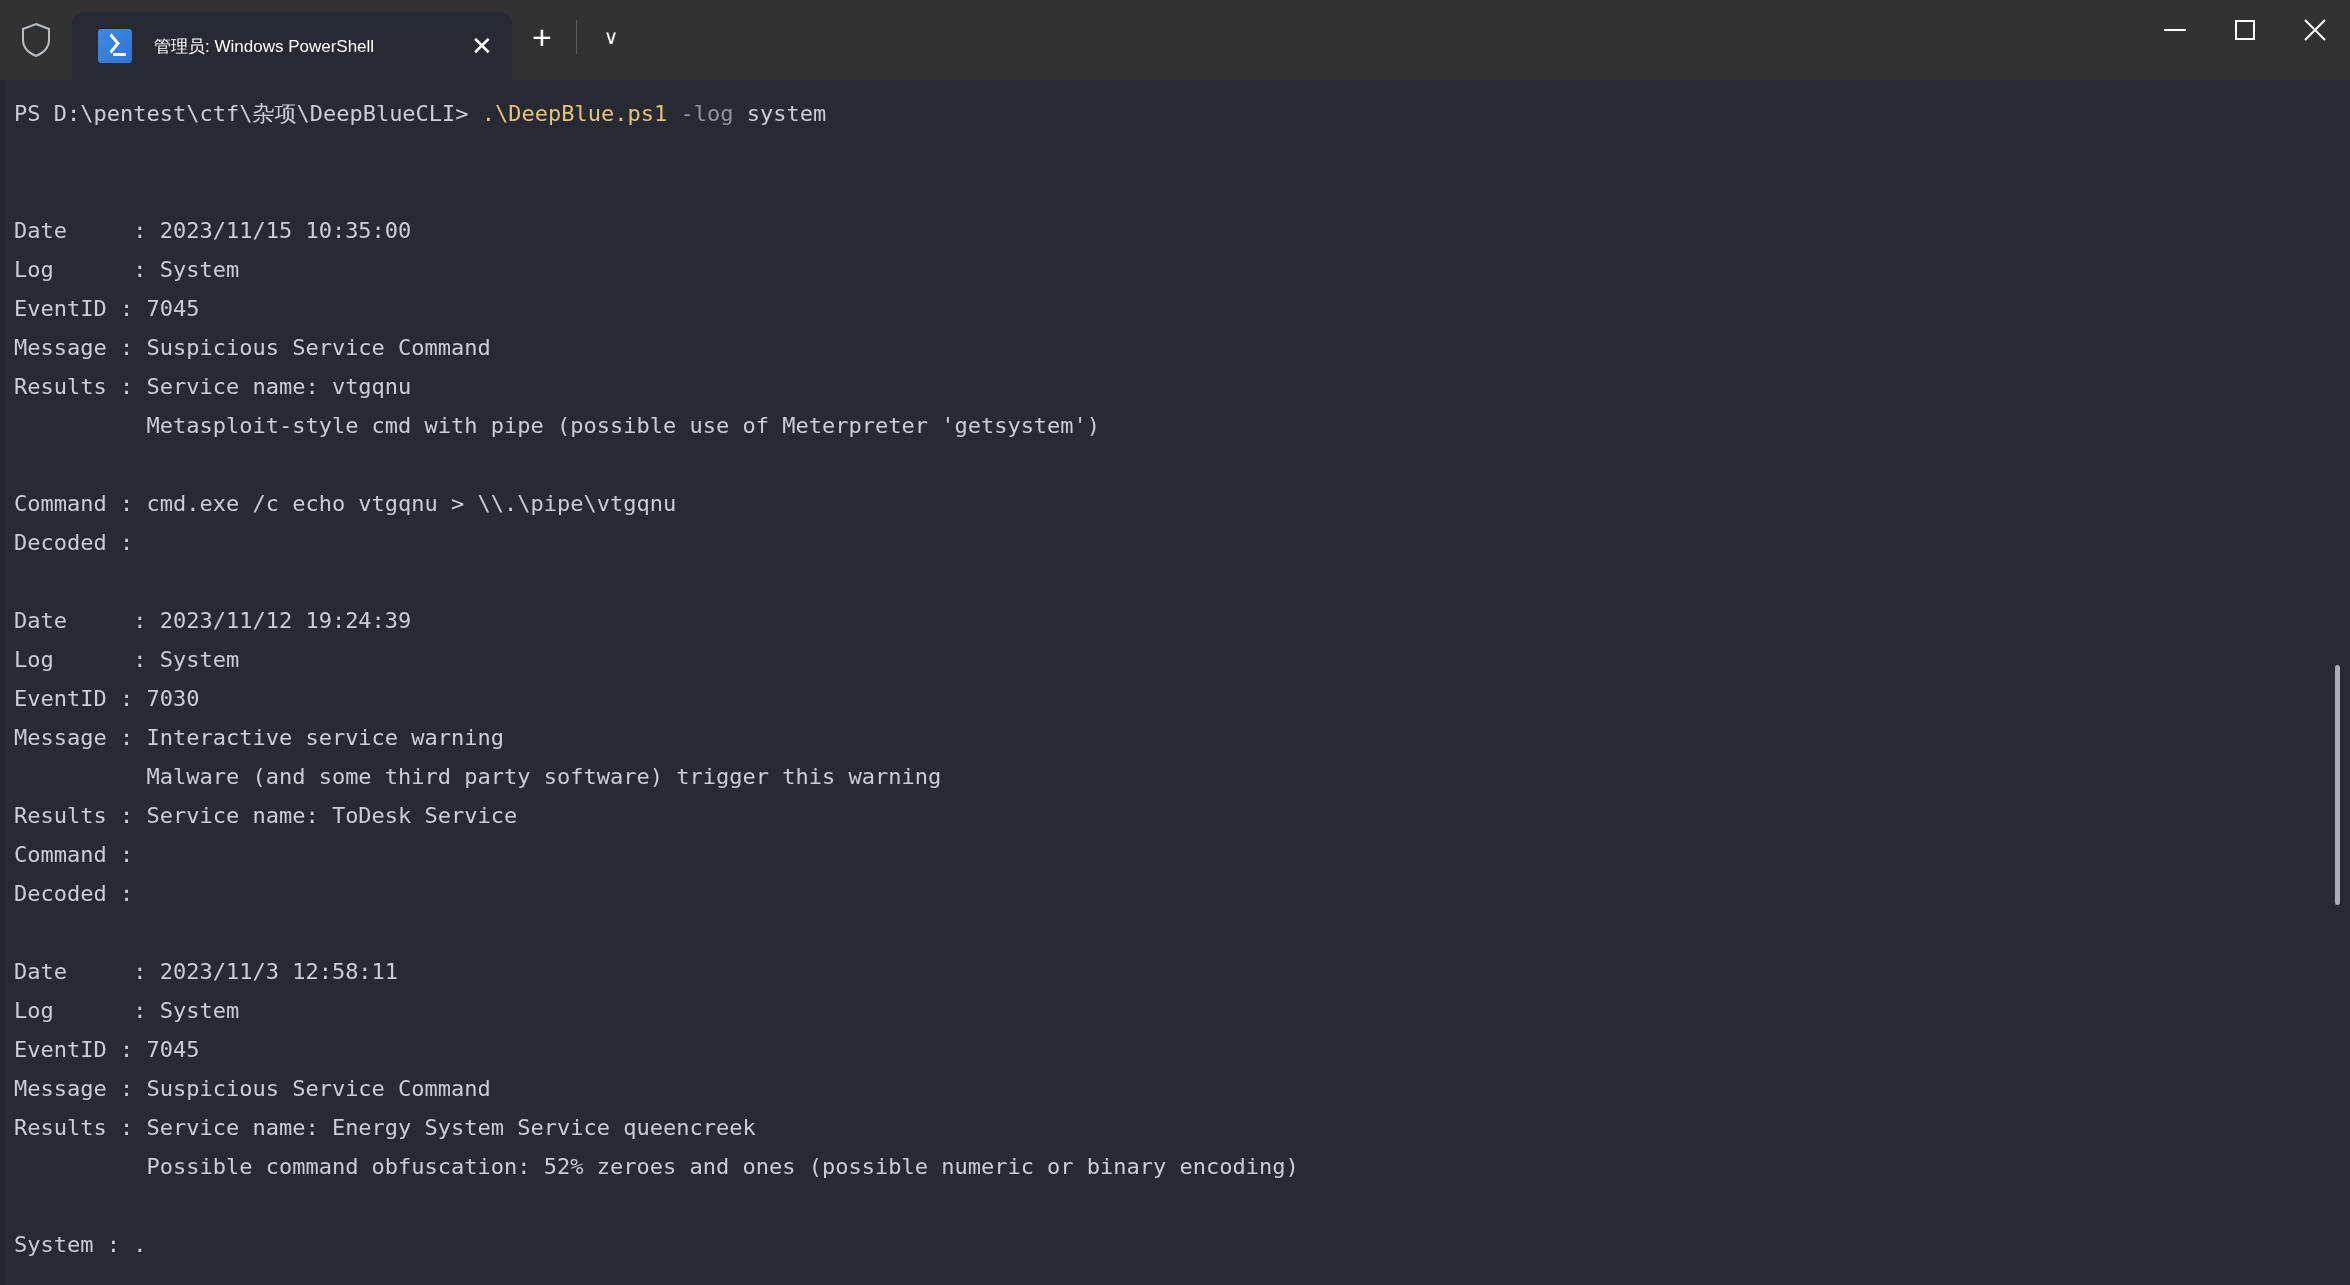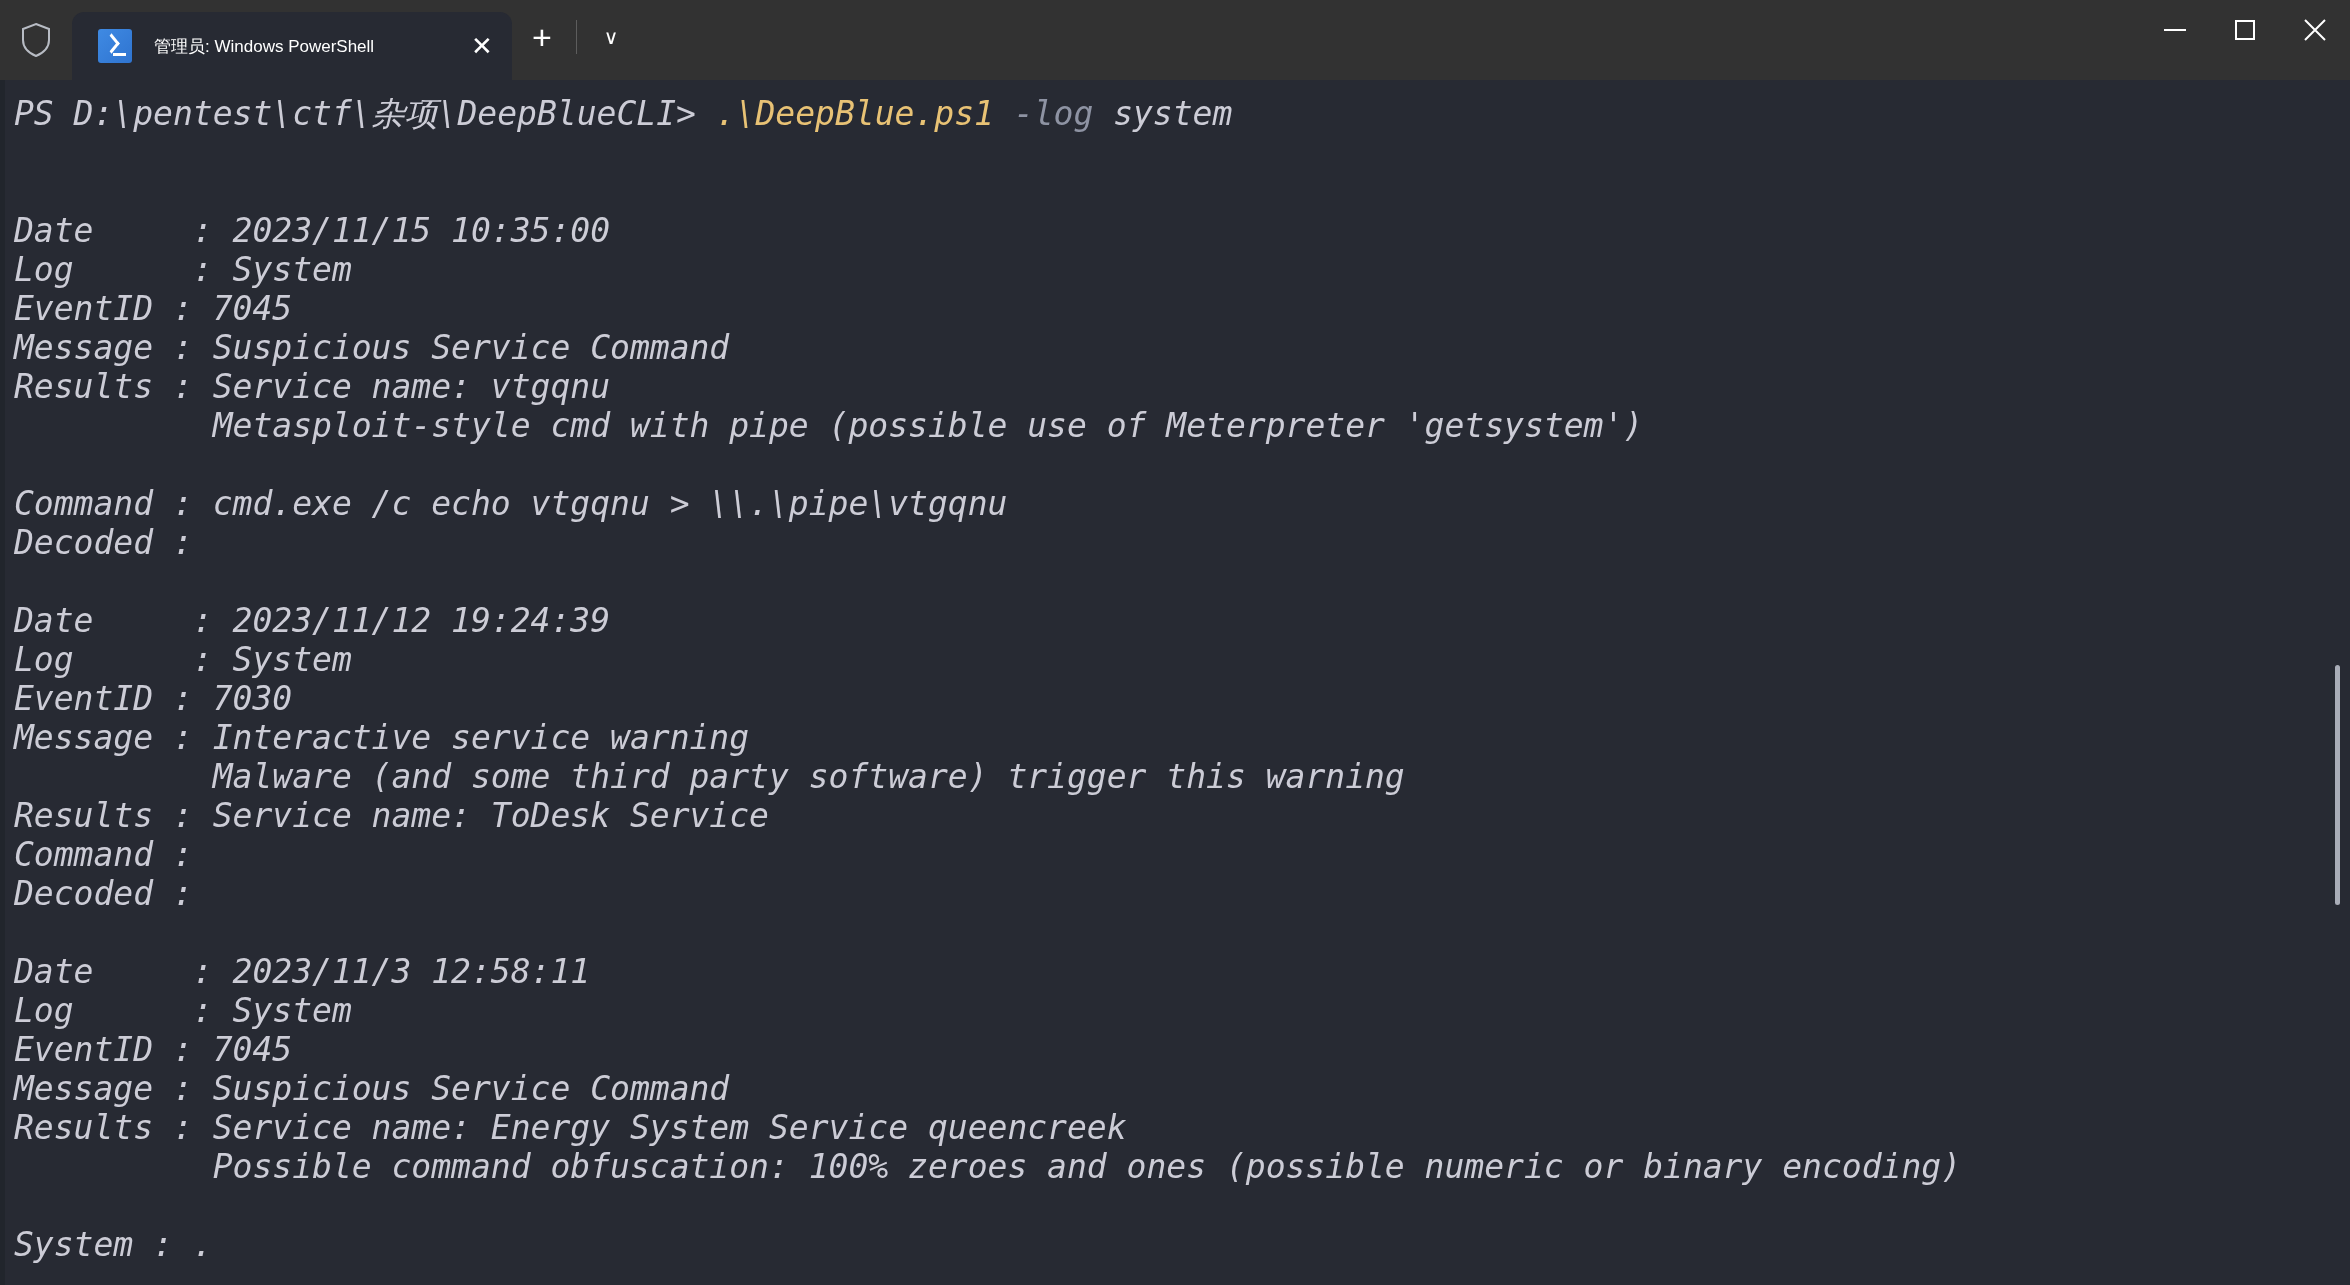--- a/index.html
+++ b/index.html
@@ -135,25 +135,24 @@
     position: relative;
     height: 1205px;
     background: #272a33;
     overflow: hidden;
     padding: 14px 0 0 14px;
   }
 
   .line {
     color: #ccccd6;
     font-family: "DejaVu Sans Mono", monospace;
-    font-size: 33px;
+    font-size: 22px;
     line-height: 39px;
     white-space: pre;
     letter-spacing: 0px;
-    font-style: italic;
   }
 
   .blank { height: 39px; }
 
   .c-white  { color: #ccccd6; }
   .c-yellow { color: #e8c275; }
   .c-gray   { color: #8e93a3; }
 
   
   #left-edge {
@@ -261,21 +260,21 @@
         <div class="line">Command : </div>
         <div class="line">Decoded : </div>
       </div>
       <div class="blank"></div>
       <div>
         <div class="line">Date     : 2023/11/3 12:58:11</div>
         <div class="line">Log      : System</div>
         <div class="line">EventID : 7045</div>
         <div class="line">Message : Suspicious Service Command</div>
         <div class="line">Results : Service name: Energy System Service queencreek</div>
-        <div class="line">          Possible command obfuscation: 100% zeroes and ones (possible numeric or binary encoding)</div>
+        <div class="line">          Possible command obfuscation: 52% zeroes and ones (possible numeric or binary encoding)</div>
         <div class="blank"></div>
         <div class="line">System : .</div>
       </div>
     </div>
 
   <div id="scrollbar-track">
     <div id="scrollbar-thumb"></div>
   </div>
 </div>
 

